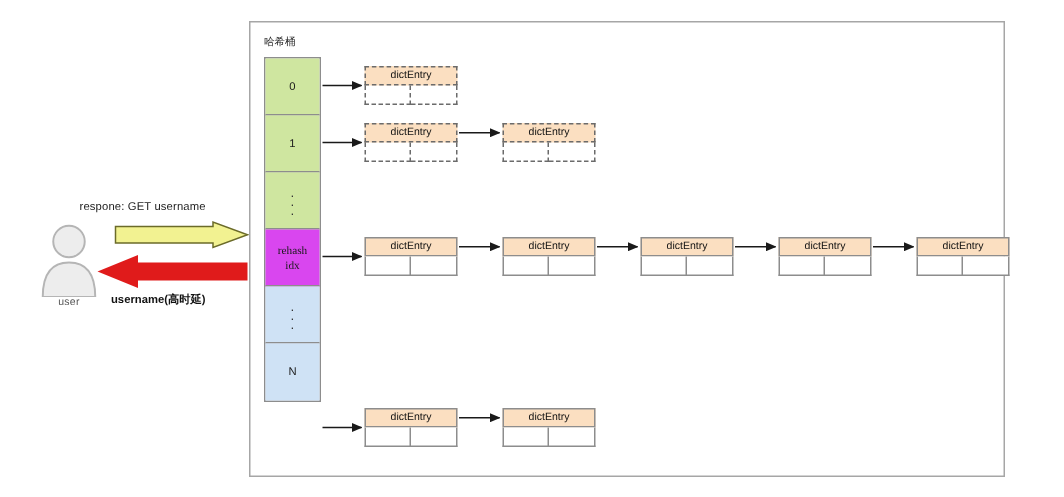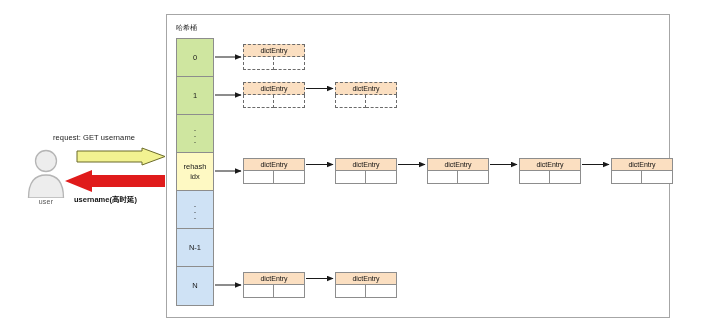--- a/index.html
+++ b/index.html
@@ -115,21 +115,21 @@
     flex-direction: column;
     align-items: center;
     justify-content: center;
     font-size: 7.5px;
     color: #1a1a1a;
     line-height: 1.25;
     position: relative;
   }
   .bucket-cell:last-child { border-bottom: none; }
   .bucket-cell.green  { background: #cfe6a0; }
-  .bucket-cell.orange { background: #fef9c3; }
+  .bucket-cell.orange { background: #d946ef; font-family: Liberation Serif, serif; }
   .bucket-cell.blue   { background: #cfe2f5; }
   .bucket-cell .dots {
     font-size: 9px;
     line-height: 5px;
     letter-spacing: 0;
     color: #333333;
     display: flex;
     flex-direction: column;
     gap: 2px;
   }
@@ -198,21 +198,21 @@
 <div id="actor-area">
   <div id="user-figure">
     <svg width="44" height="50" viewBox="0 0 44 50">
       <circle cx="22" cy="13" r="10.5" fill="#ededed" stroke="#b5b5b5" stroke-width="1.3"></circle>
       <path d="M4.5 50 C4.5 33 12 27 22 27 C32 27 39.5 33 39.5 50 Z" fill="#ededed" stroke="#b5b5b5" stroke-width="1.3"></path>
     </svg>
   </div>
   <div id="user-label">user</div>
 </div>
 
-<div id="request-label">request:  GET username</div>
+<div id="request-label">respone:  GET username</div>
 
 <div id="request-arrow">
   <svg width="90" height="19" viewBox="0 0 90 19">
     <path d="M1 4 H66 V1 L89 9.5 L66 18 V15 H1 Z" fill="#f2f291" stroke="#6b6b2a" stroke-width="1"></path>
   </svg>
 </div>
 
 <div id="response-arrow">
   <svg width="102" height="22" viewBox="0 0 102 22">
     <path d="M101 5 H28 V0 L1 11 L28 22 V17 H101 Z" fill="#e01b1b"></path>
@@ -242,23 +242,20 @@
       <div class="bucket-cell orange">
         <div>rehash</div>
         <div class="lbl2">idx</div>
       </div>
       <div class="bucket-cell blue">
         <div class="dots">
           <span>.</span>
           <span>.</span>
           <span>.</span>
         </div>
-      </div>
-      <div class="bucket-cell blue">
-        <div>N-1</div>
       </div>
       <div class="bucket-cell blue">
         <div>N</div>
       </div>
     </div>
 
   <svg id="connectors">
       <defs>
         <marker id="ah" markerWidth="7" markerHeight="6" refX="6.4" refY="3" orient="auto">
           <path d="M0,0 L7,3 L0,6 Z" fill="#1a1a1a"></path>

